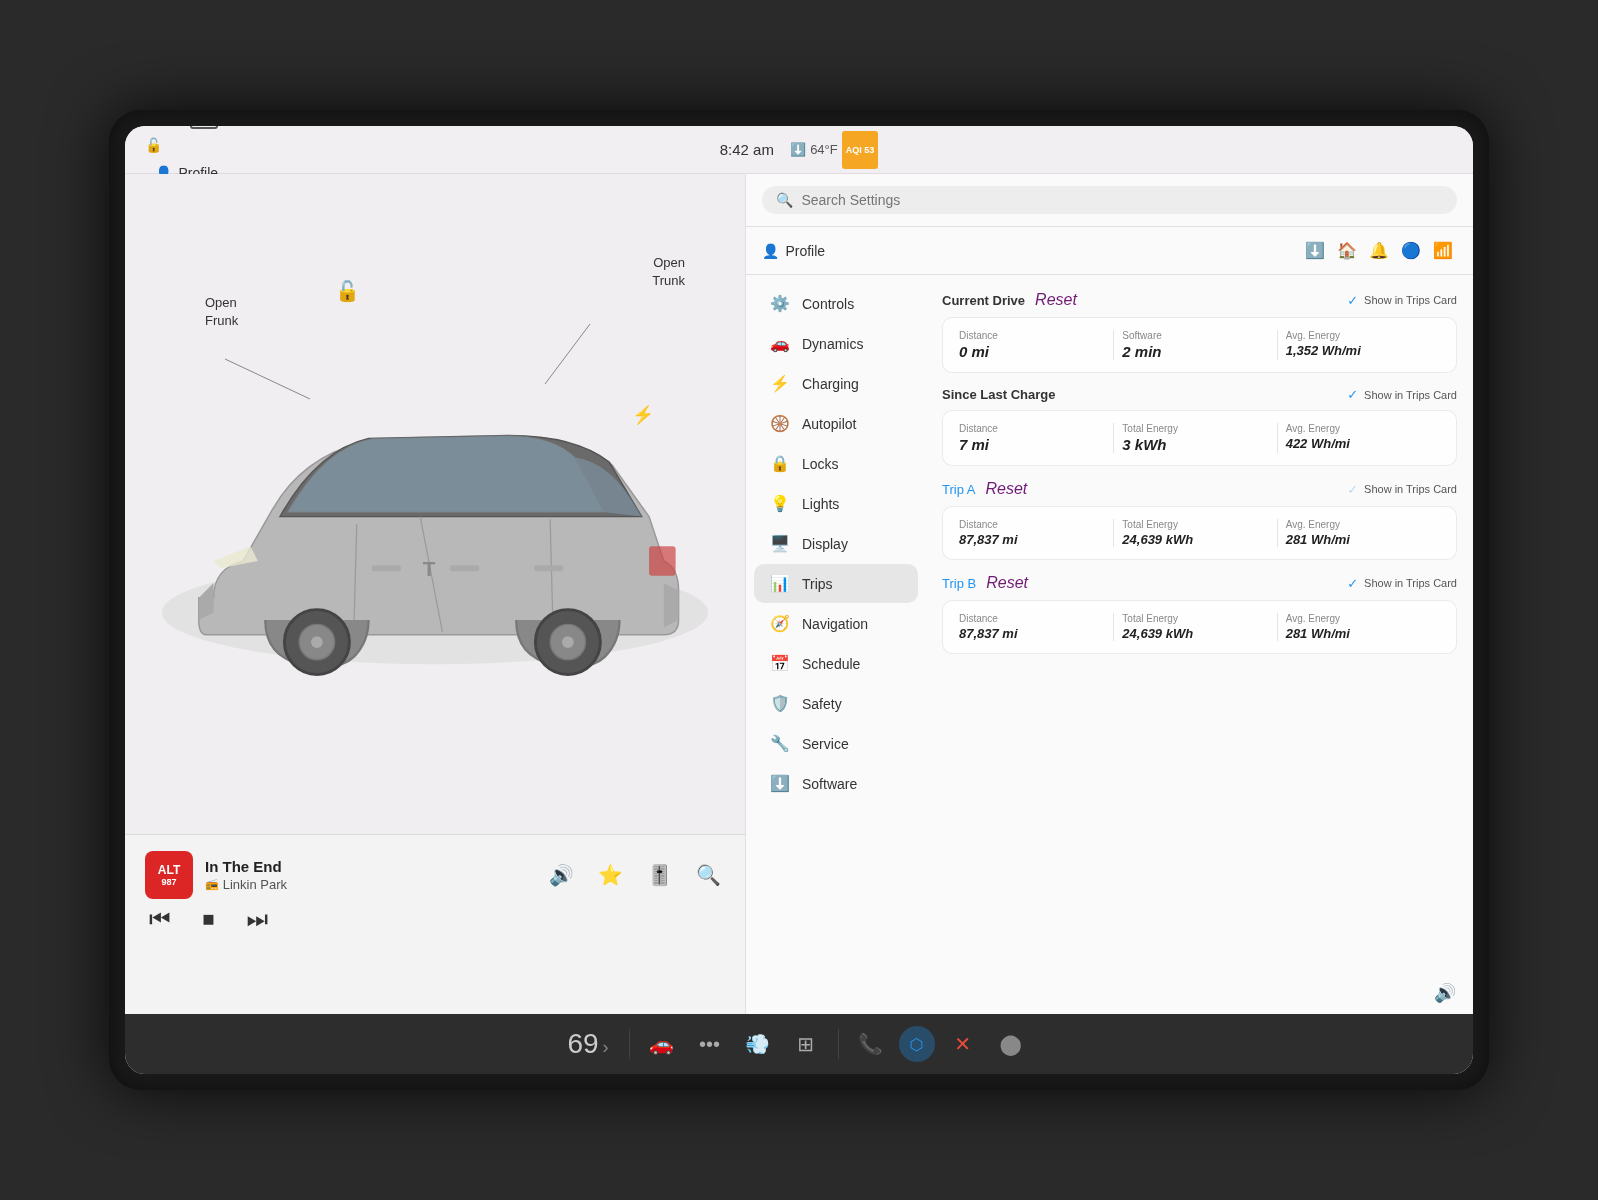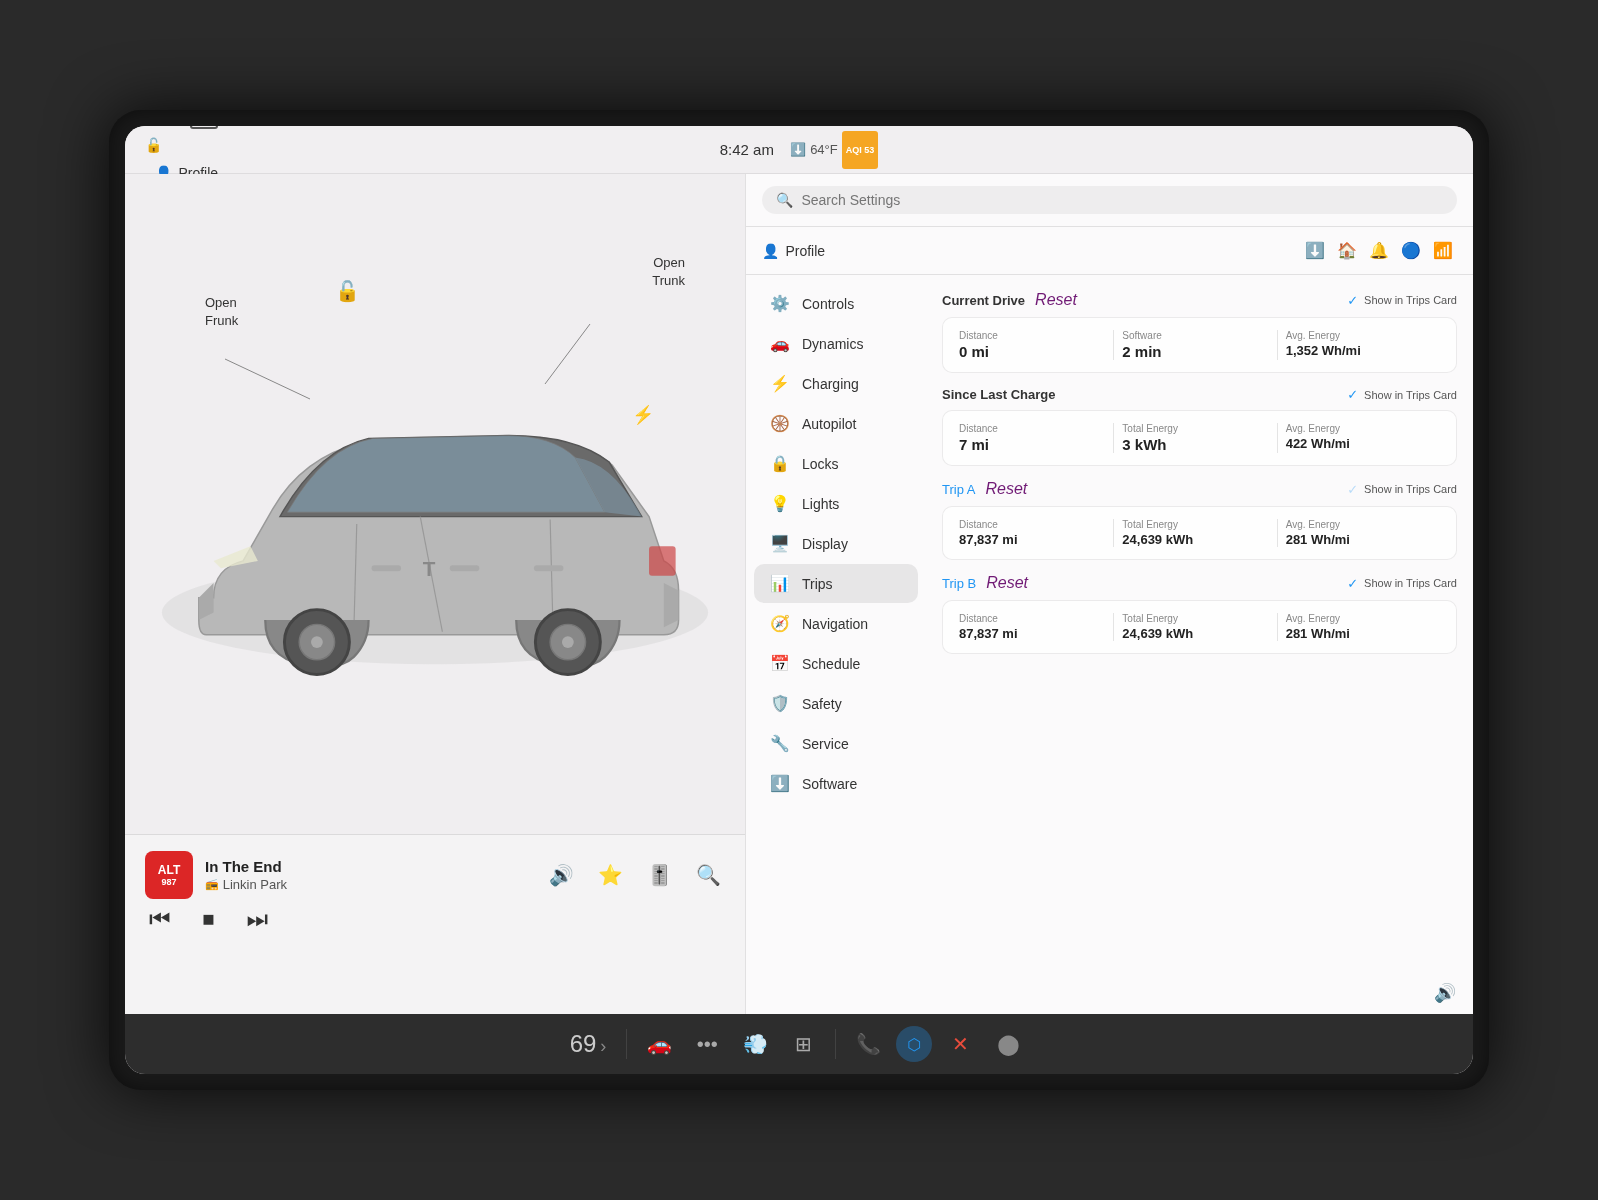--- a/index.html
+++ b/index.html
@@ -459,20 +459,21 @@
     .stat-label {
       font-size: 10px;
       color: #888;
       margin-bottom: 2px;
     }
 
     .stat-value {
       font-size: 15px;
       font-weight: 600;
       color: #222;
+      font-style: italic;
     }
 
     .trip-section {
       margin-bottom: 14px;
     }
 
     .trip-label {
       font-size: 13px;
       color: #2196f3;
       font-weight: 500;
@@ -884,21 +885,21 @@
           </div>
         </div>
       </div>
     </div>
 
     <div class="volume-control">🔊</div>
 
     <div class="bottom-bar">
 
       <div style="position:relative; display:flex; align-items:baseline; gap:4px; margin-right:8px;">
-        <span style="font-size:24px; font-weight:300; color:#ccc;">69</span>
+        <span style="font-size:28px; font-weight:300; color:#ccc;">69</span>
         <span style="font-size:18px; color:#888;">›</span>
       </div>
 
       <div class="v-divider"></div>
 
       <div class="bottom-icon">🚗</div>
 
       <div class="bottom-icon">•••</div>
       <div class="bottom-icon">💨</div>
       <div class="bottom-icon">⊞</div>

